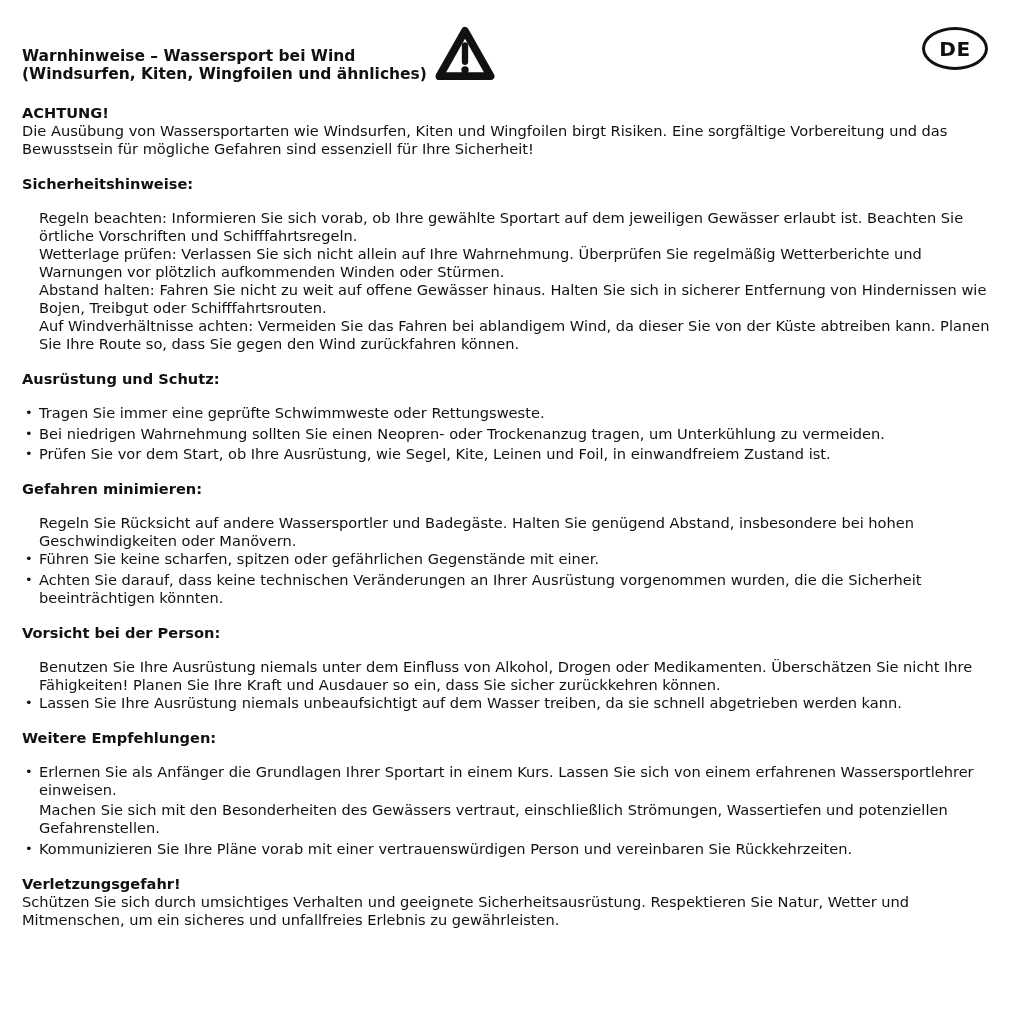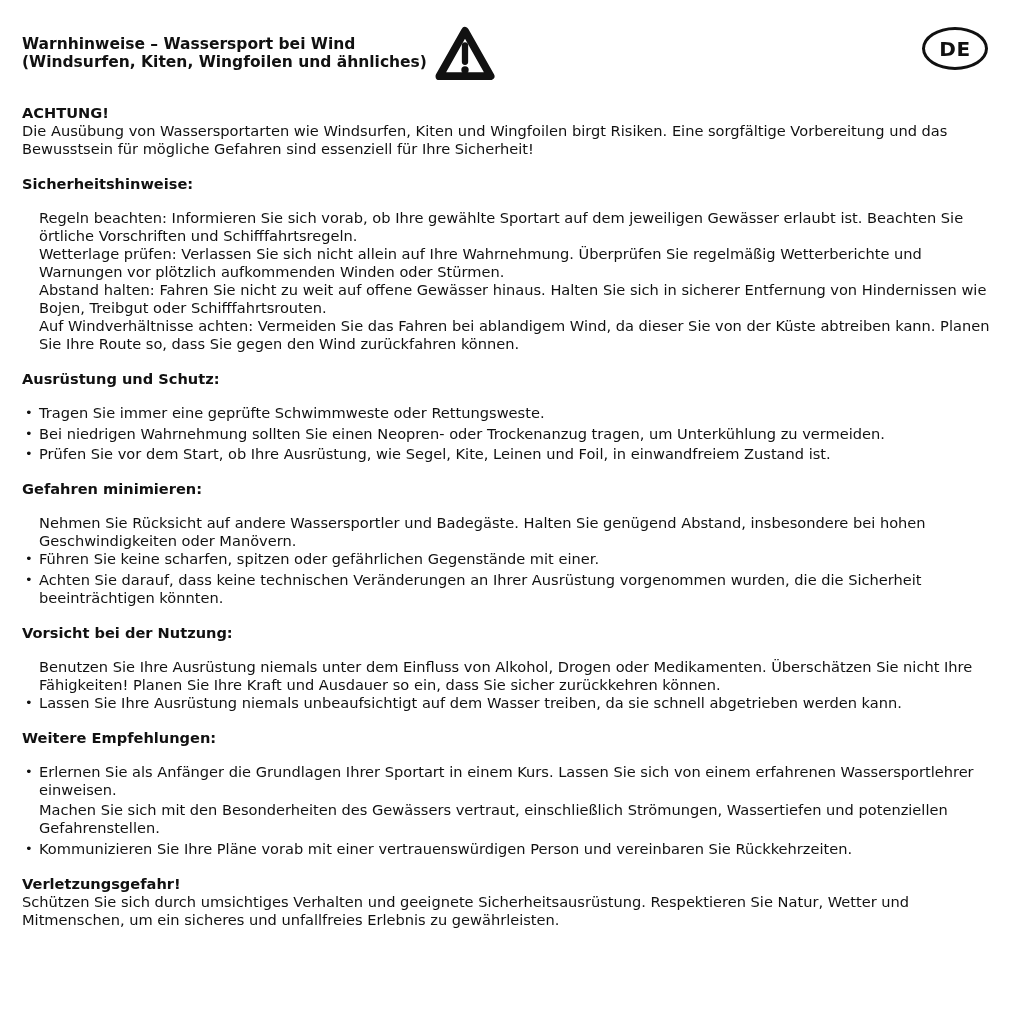--- a/index.html
+++ b/index.html
@@ -22,21 +22,21 @@
     overflow: hidden;
     background: #ffffff;
   }
   .doc-header {
     display: flex;
     align-items: flex-start;
     margin-bottom: 21px;
   }
   .title-wrap {
     display: flex;
-    align-items: flex-start;
+    align-items: flex-end;
   }
   h1 {
     margin: 0;
     font-size: 15.5px;
     line-height: 18px;
     font-weight: bold;
   }
   h1 .t-line { display: block; }
   .tri {
     display: inline-block;
@@ -137,29 +137,29 @@
       <h2>Ausrüstung und Schutz:</h2>
       <ul class="bullets">
         <li>Tragen Sie immer eine geprüfte Schwimmweste oder Rettungsweste.</li>
         <li>Bei niedrigen Wahrnehmung sollten Sie einen Neopren- oder Trockenanzug tragen, um Unterkühlung zu vermeiden.</li>
         <li>Prüfen Sie vor dem Start, ob Ihre Ausrüstung, wie Segel, Kite, Leinen und Foil, in einwandfreiem Zustand ist.</li>
       </ul>
     </section>
 
     <section>
       <h2>Gefahren minimieren:</h2>
-      <p class="indent">Nehmen Sie Rücksicht auf andere Wassersportler und Badegäste. Halten Sie genügend Abstand, insbesondere bei hohen Geschwindigkeiten oder Manövern.</p>
+      <p class="indent">Regeln Sie Rücksicht auf andere Wassersportler und Badegäste. Halten Sie genügend Abstand, insbesondere bei hohen Geschwindigkeiten oder Manövern.</p>
       <ul class="bullets">
         <li>Führen Sie keine scharfen, spitzen oder gefährlichen Gegenstände mit einer.</li>
         <li>Achten Sie darauf, dass keine technischen Veränderungen an Ihrer Ausrüstung vorgenommen wurden, die die Sicherheit beeinträchtigen könnten.</li>
       </ul>
     </section>
 
     <section>
-      <h2>Vorsicht bei der Nutzung:</h2>
+      <h2>Vorsicht bei der Person:</h2>
       <p class="indent">Benutzen Sie Ihre Ausrüstung niemals unter dem Einfluss von Alkohol, Drogen oder Medikamenten. Überschätzen Sie nicht Ihre Fähigkeiten! Planen Sie Ihre Kraft und Ausdauer so ein, dass Sie sicher zurückkehren können.</p>
       <ul class="bullets">
         <li>Lassen Sie Ihre Ausrüstung niemals unbeaufsichtigt auf dem Wasser treiben, da sie schnell abgetrieben werden kann.</li>
       </ul>
     </section>
 
     <section>
       <h2>Weitere Empfehlungen:</h2>
       <ul class="bullets">
         <li>Erlernen Sie als Anfänger die Grundlagen Ihrer Sportart in einem Kurs. Lassen Sie sich von einem erfahrenen Wassersportlehrer einweisen.</li>

